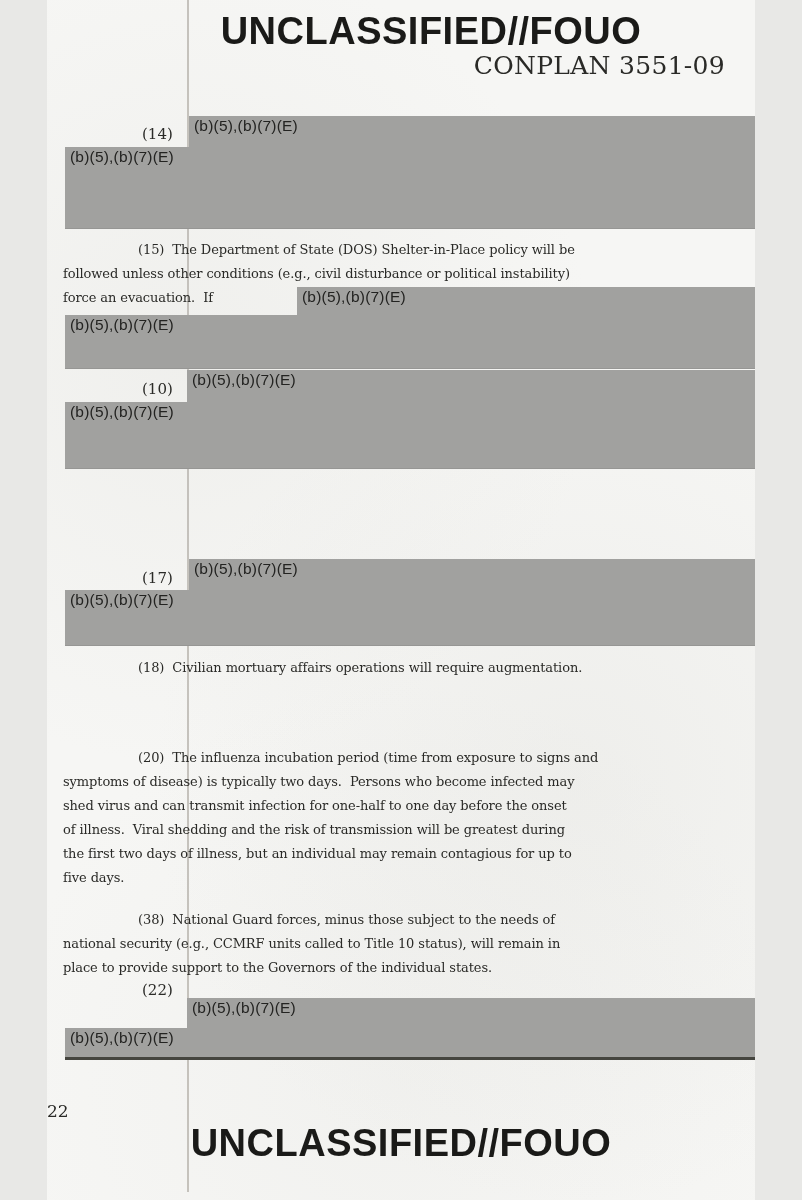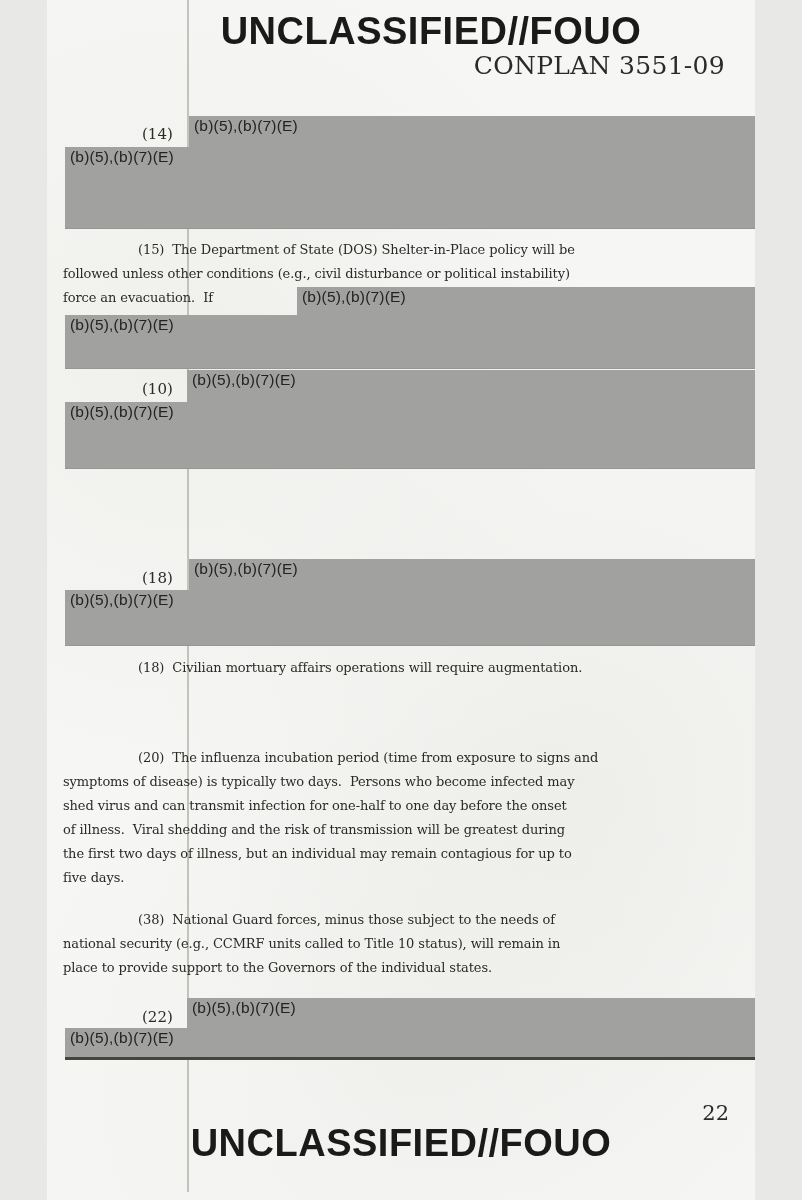--- a/index.html
+++ b/index.html
@@ -42,22 +42,22 @@
     position:absolute; background:#a1a19f;
     border-right:1px solid #929290; border-bottom:1px solid #969694;
   }
   .redact.final { border-bottom:3px solid #45453f; }
   .rlabel {
     position:absolute; top:1px; left:5px;
     font-family:"Liberation Sans", sans-serif; font-size:15.5px;
     letter-spacing:.2px; color:#232321; white-space:nowrap;text-align:center;
   }
   .pgnum {
-    position:absolute; top:1101px; left:0; right:26px; text-align:right;
-    font-size:21px; color:#2a2a27;
+    position:absolute; top:1101px; left:0; right:26px; text-align:left;
+    font-size:17px; color:#2a2a27;
   }
 </style>
 </head>
 <body>
 
 <div class="page">
 
   <div class="scan-line"></div>
 
   <div class="hdr">UNCLASSIFIED//FOUO</div>
@@ -85,21 +85,21 @@
   </div>
 
   <div class="para-num" style="top:378px">(10)</div>
   <div class="redact" style="left:140px; top:370px; width:635px; height:32px">
     <span class="rlabel">(b)(5),(b)(7)(E)</span>
   </div>
   <div class="redact" style="left:18px; top:402px; width:765px; height:66px">
     <span class="rlabel">(b)(5),(b)(7)(E)</span>
   </div>
 
-  <div class="para-num" style="top:567px">(18)</div>
+  <div class="para-num" style="top:567px">(17)</div>
   <div class="redact" style="left:142px; top:559px; width:630px; height:31px">
     <span class="rlabel">(b)(5),(b)(7)(E)</span>
   </div>
   <div class="redact" style="left:18px; top:590px; width:765px; height:55px">
     <span class="rlabel">(b)(5),(b)(7)(E)</span>
   </div>
 
   <div class="body-text indent" style="top:656px">(18)  Civilian mortuary affairs operations will require augmentation.</div>
 
 
@@ -107,21 +107,21 @@
 symptoms of disease) is typically two days.  Persons who become infected may
 shed virus and can transmit infection for one-half to one day before the onset
 of illness.  Viral shedding and the risk of transmission will be greatest during
 the first two days of illness, but an individual may remain contagious for up to
 five days.</div>
 
   <div class="body-text indent" style="top:908px">(38)  National Guard forces, minus those subject to the needs of
 national security (e.g., CCMRF units called to Title 10 status), will remain in
 place to provide support to the Governors of the individual states.</div>
 
-  <div class="para-num" style="top:1006px">(22)</div>
+  <div class="para-num" style="top:979px">(22)</div>
   <div class="redact" style="left:140px; top:998px; width:635px; height:30px">
     <span class="rlabel">(b)(5),(b)(7)(E)</span>
   </div>
   <div class="redact final" style="left:18px; top:1028px; width:760px; height:29px">
     <span class="rlabel">(b)(5),(b)(7)(E)</span>
   </div>
 
   <div class="pgnum">22</div>
 
   <div class="ftr">UNCLASSIFIED//FOUO</div>

